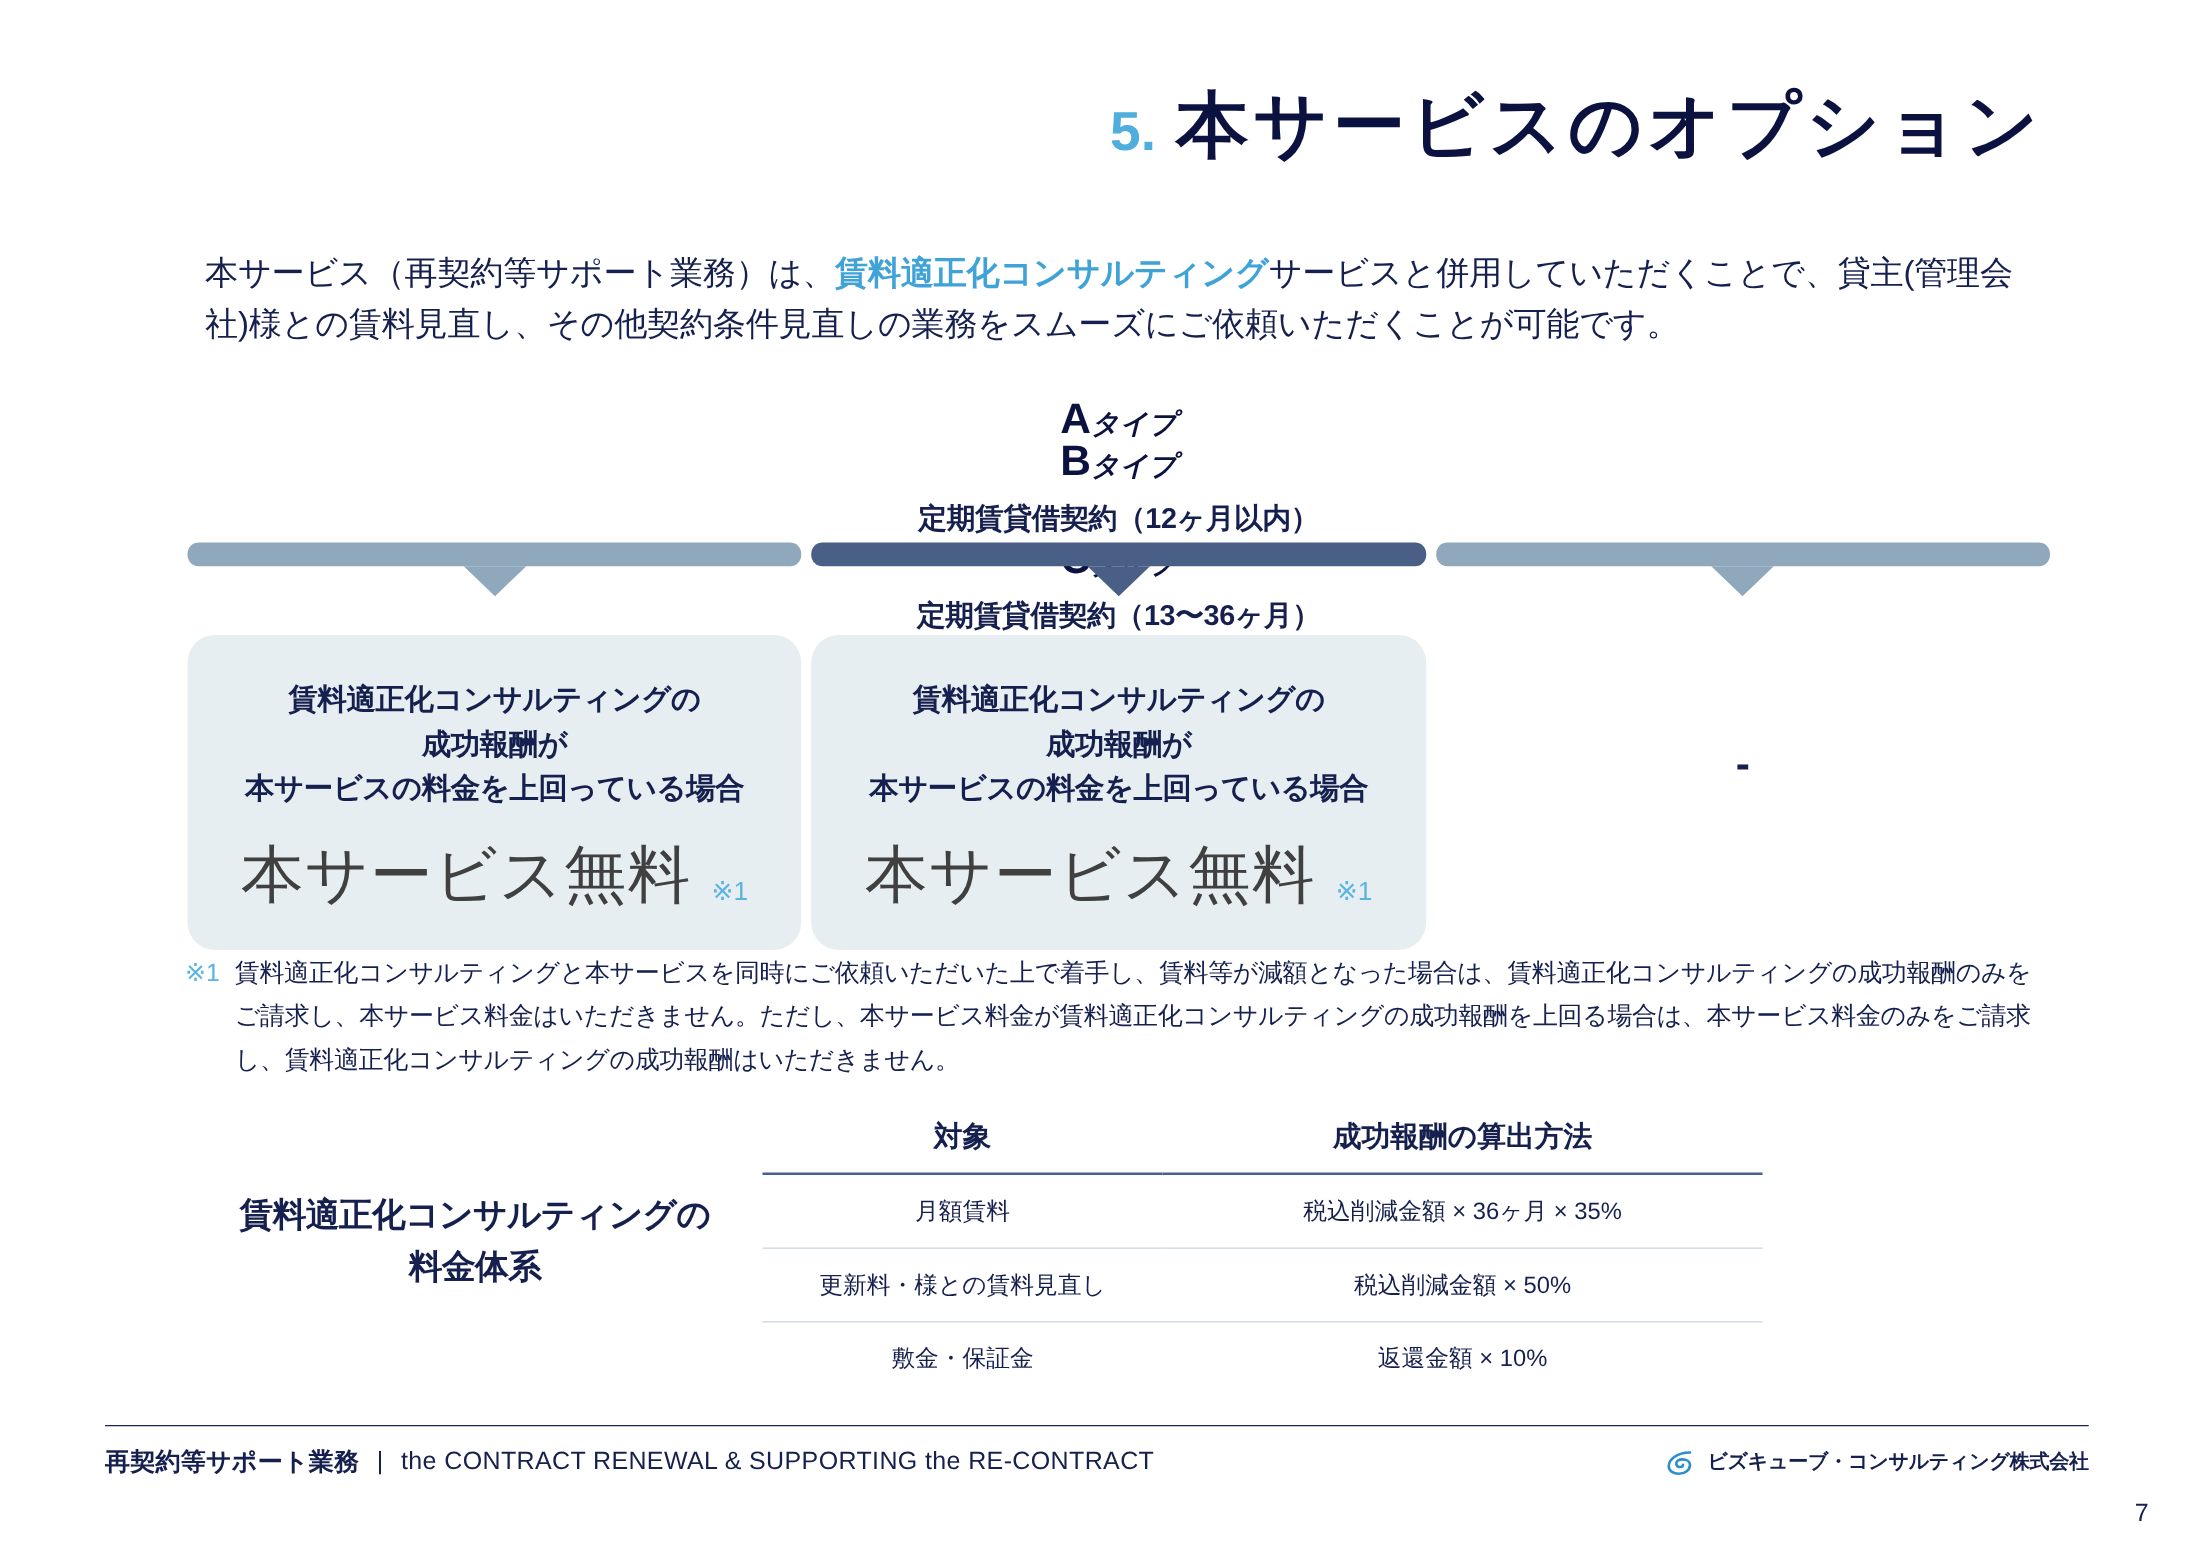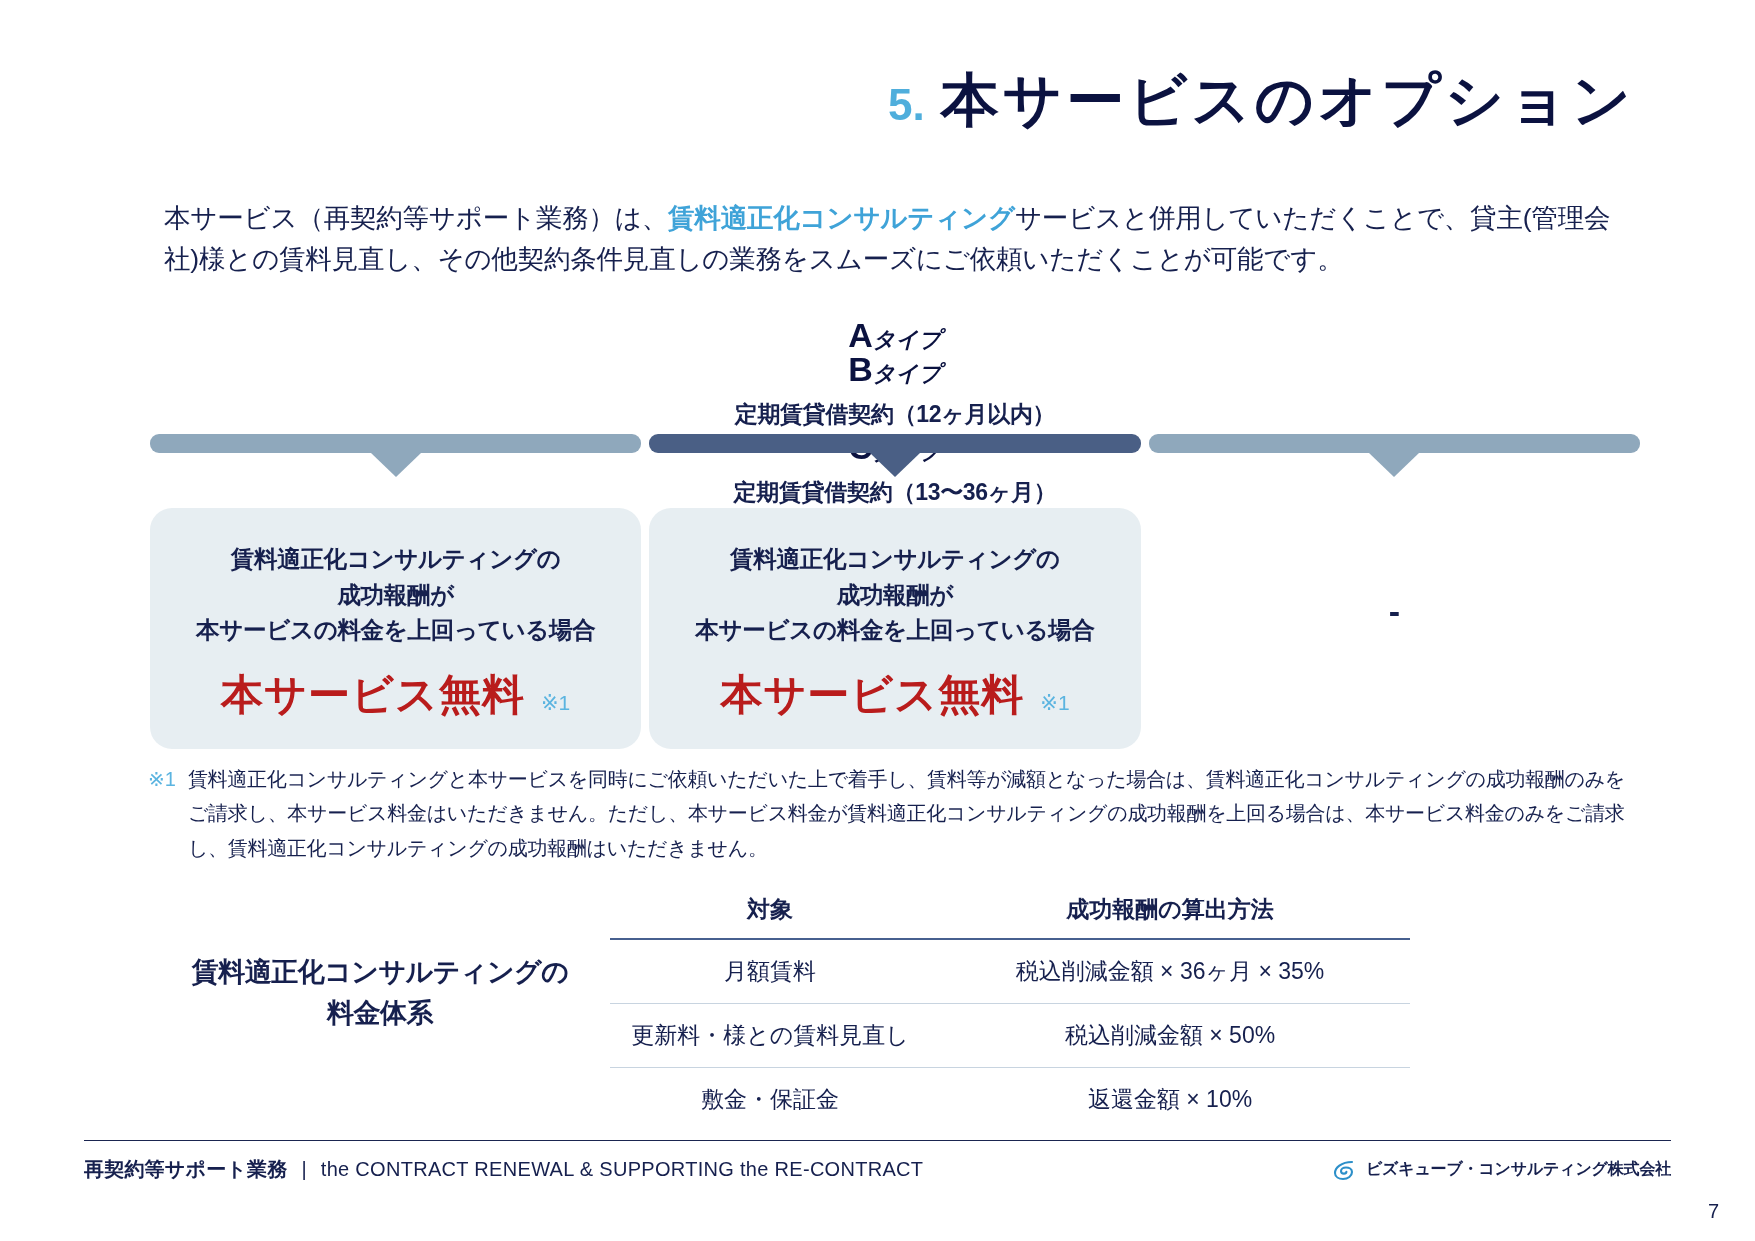--- a/index.html
+++ b/index.html
@@ -151,23 +151,23 @@
     white-space: nowrap;
   }
   .card-free-row {
     margin-top: 18px;
     display: flex;
     align-items: flex-end;
     justify-content: center;
     gap: 16px;
   }
   .card-free {
-    font-size: 42px;
-    font-weight: bold;
-    color: #b91c1c;
+    font-size: 50px;
+    font-weight: normal;
+    color: #404040;
     letter-spacing: 1px;
     white-space: nowrap;
   }
   .card-mark {
     font-size: 21px;
     color: #5BB4E0;
     padding-bottom: 8px;
     white-space: nowrap;
   }
   .card-dash {
@@ -233,21 +233,21 @@
   table.fee-table th {
     font-size: 23px;
     font-weight: bold;
     color: #16204e;
     padding: 4px 6px 13px 6px;
     text-align: center;
     border-bottom: 2.5px solid #47608f;
     white-space: nowrap;
   }
   table.fee-table td {
-    font-size: 23px;
+    font-size: 19px;
     color: #16204e;
     padding: 16px 6px;
     text-align: center;
     border-bottom: 1.2px solid #C8D4E0;
     white-space: nowrap;
   }
   table.fee-table tr:last-child td { border-bottom: none; }
   table.fee-table col.c1 { width: 40%; }
   table.fee-table col.c2 { width: 60%; }
 

